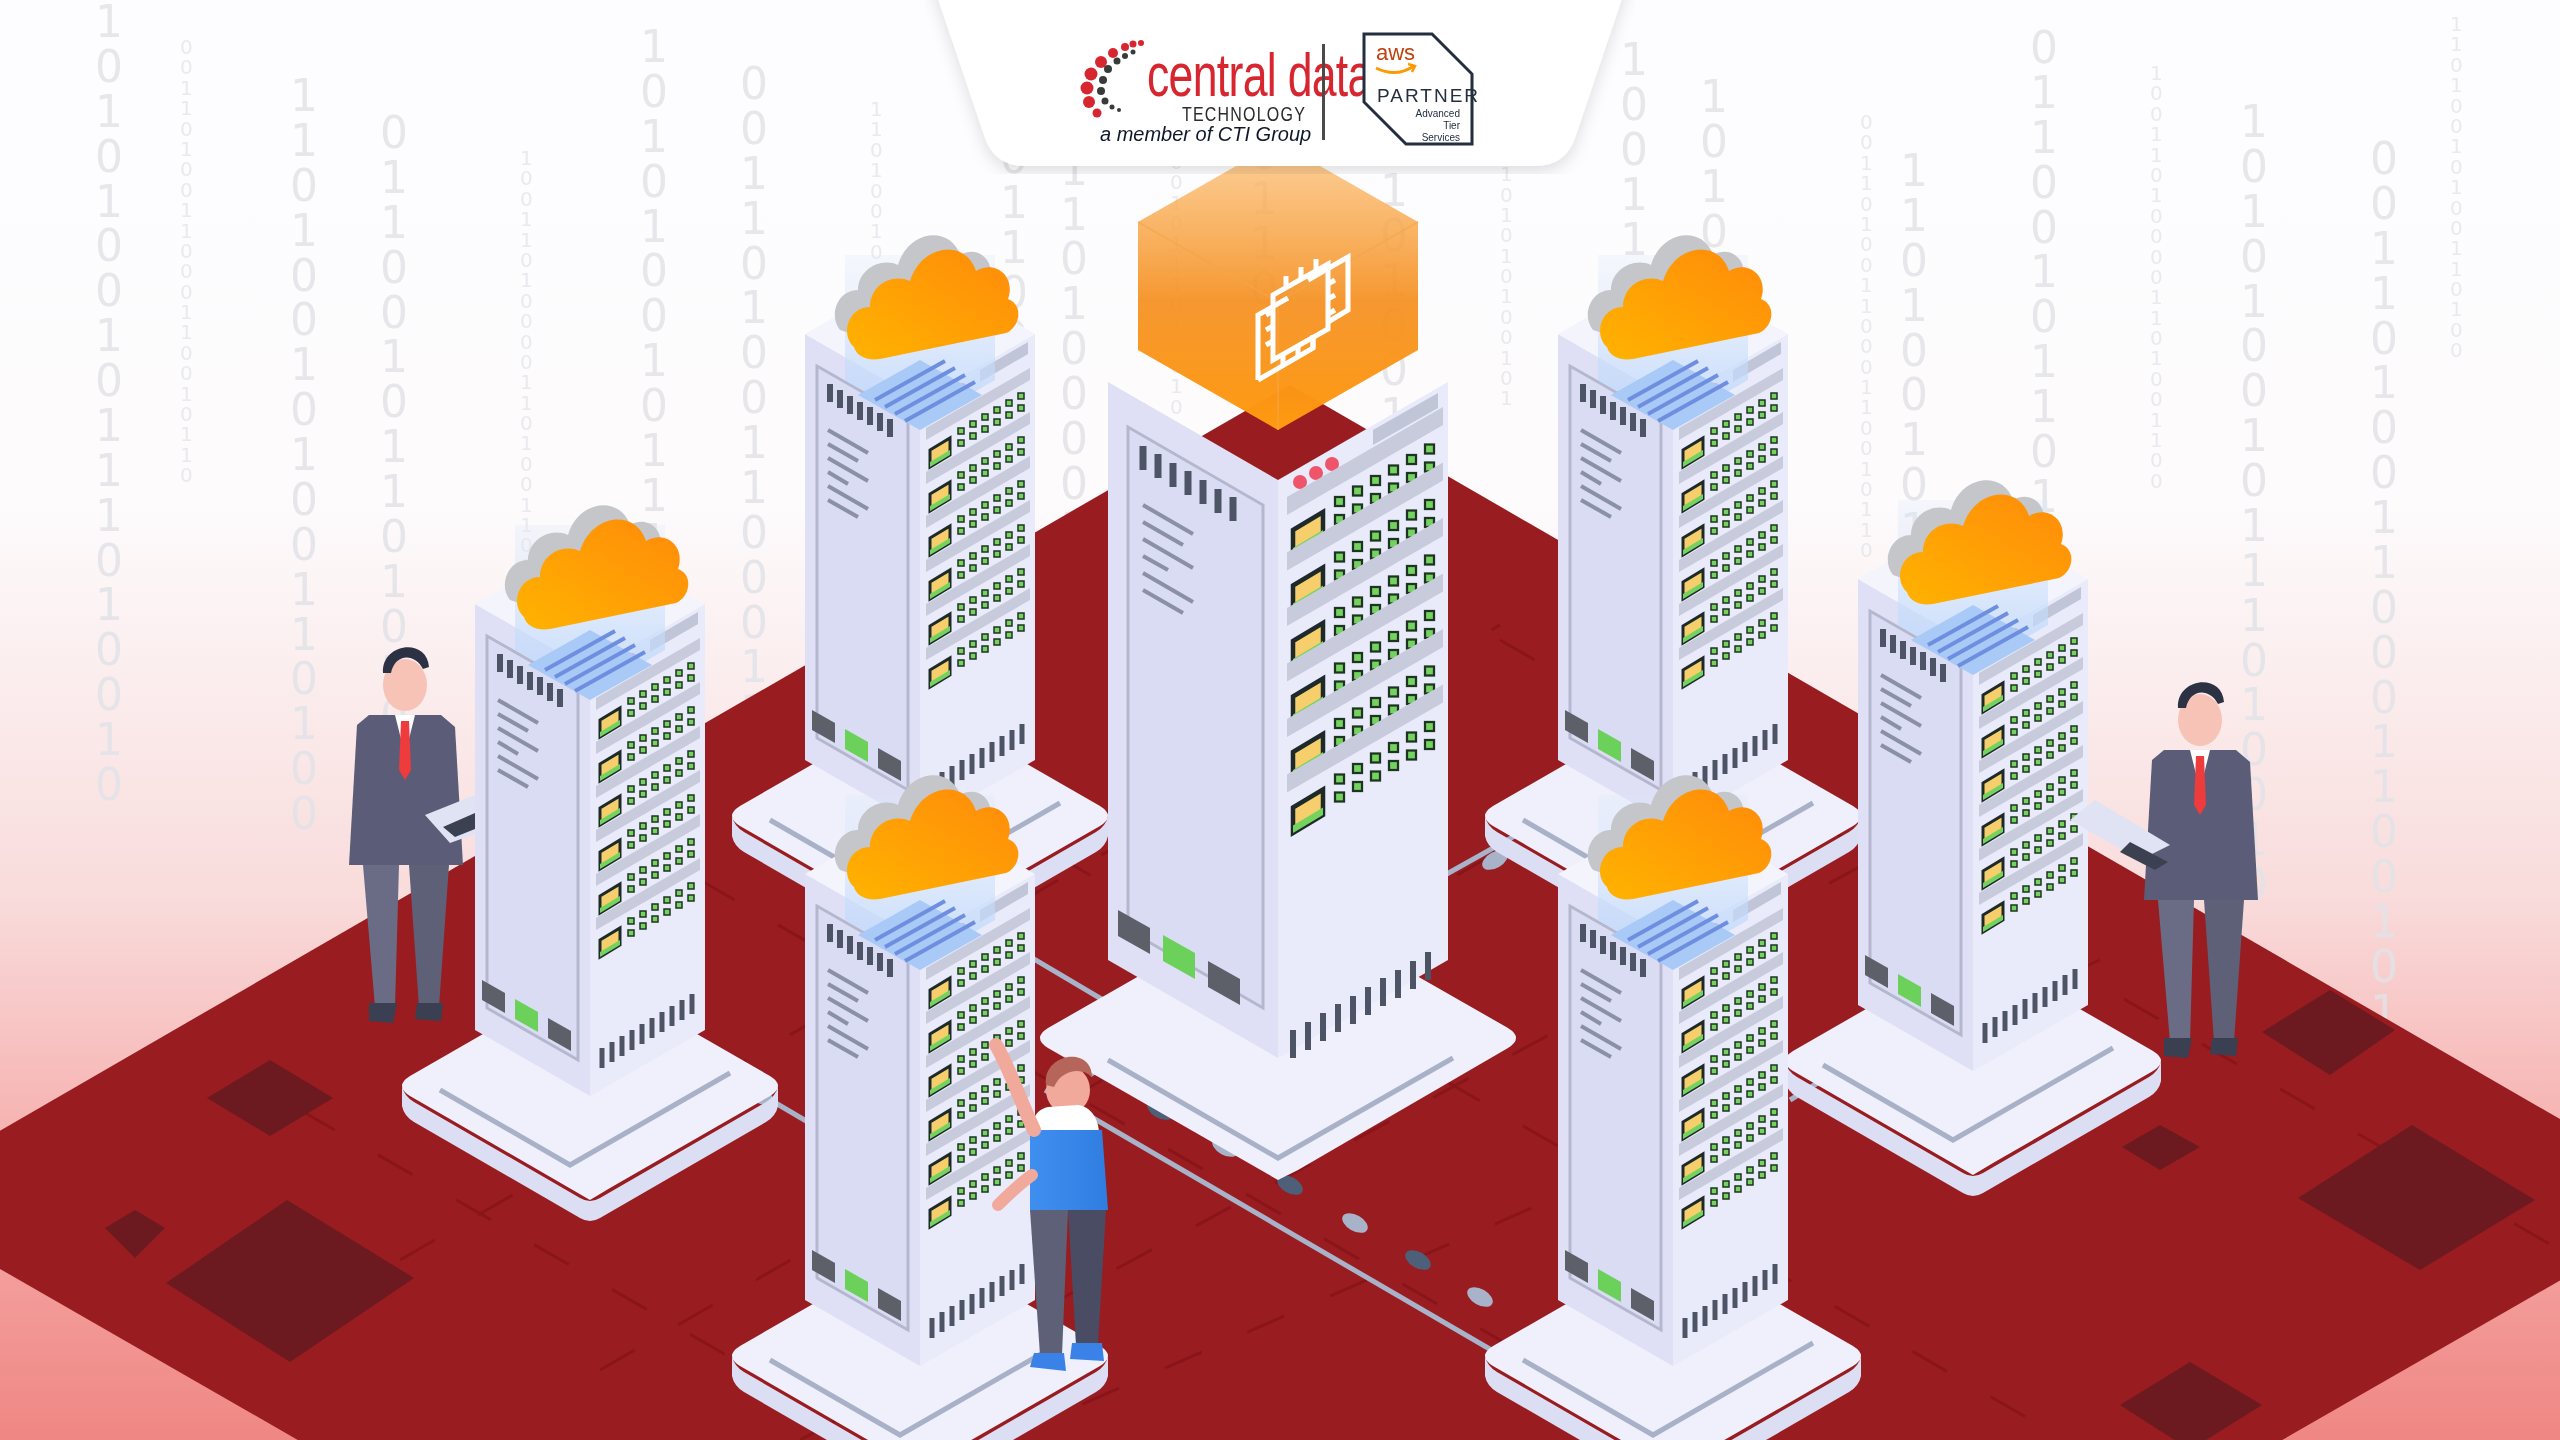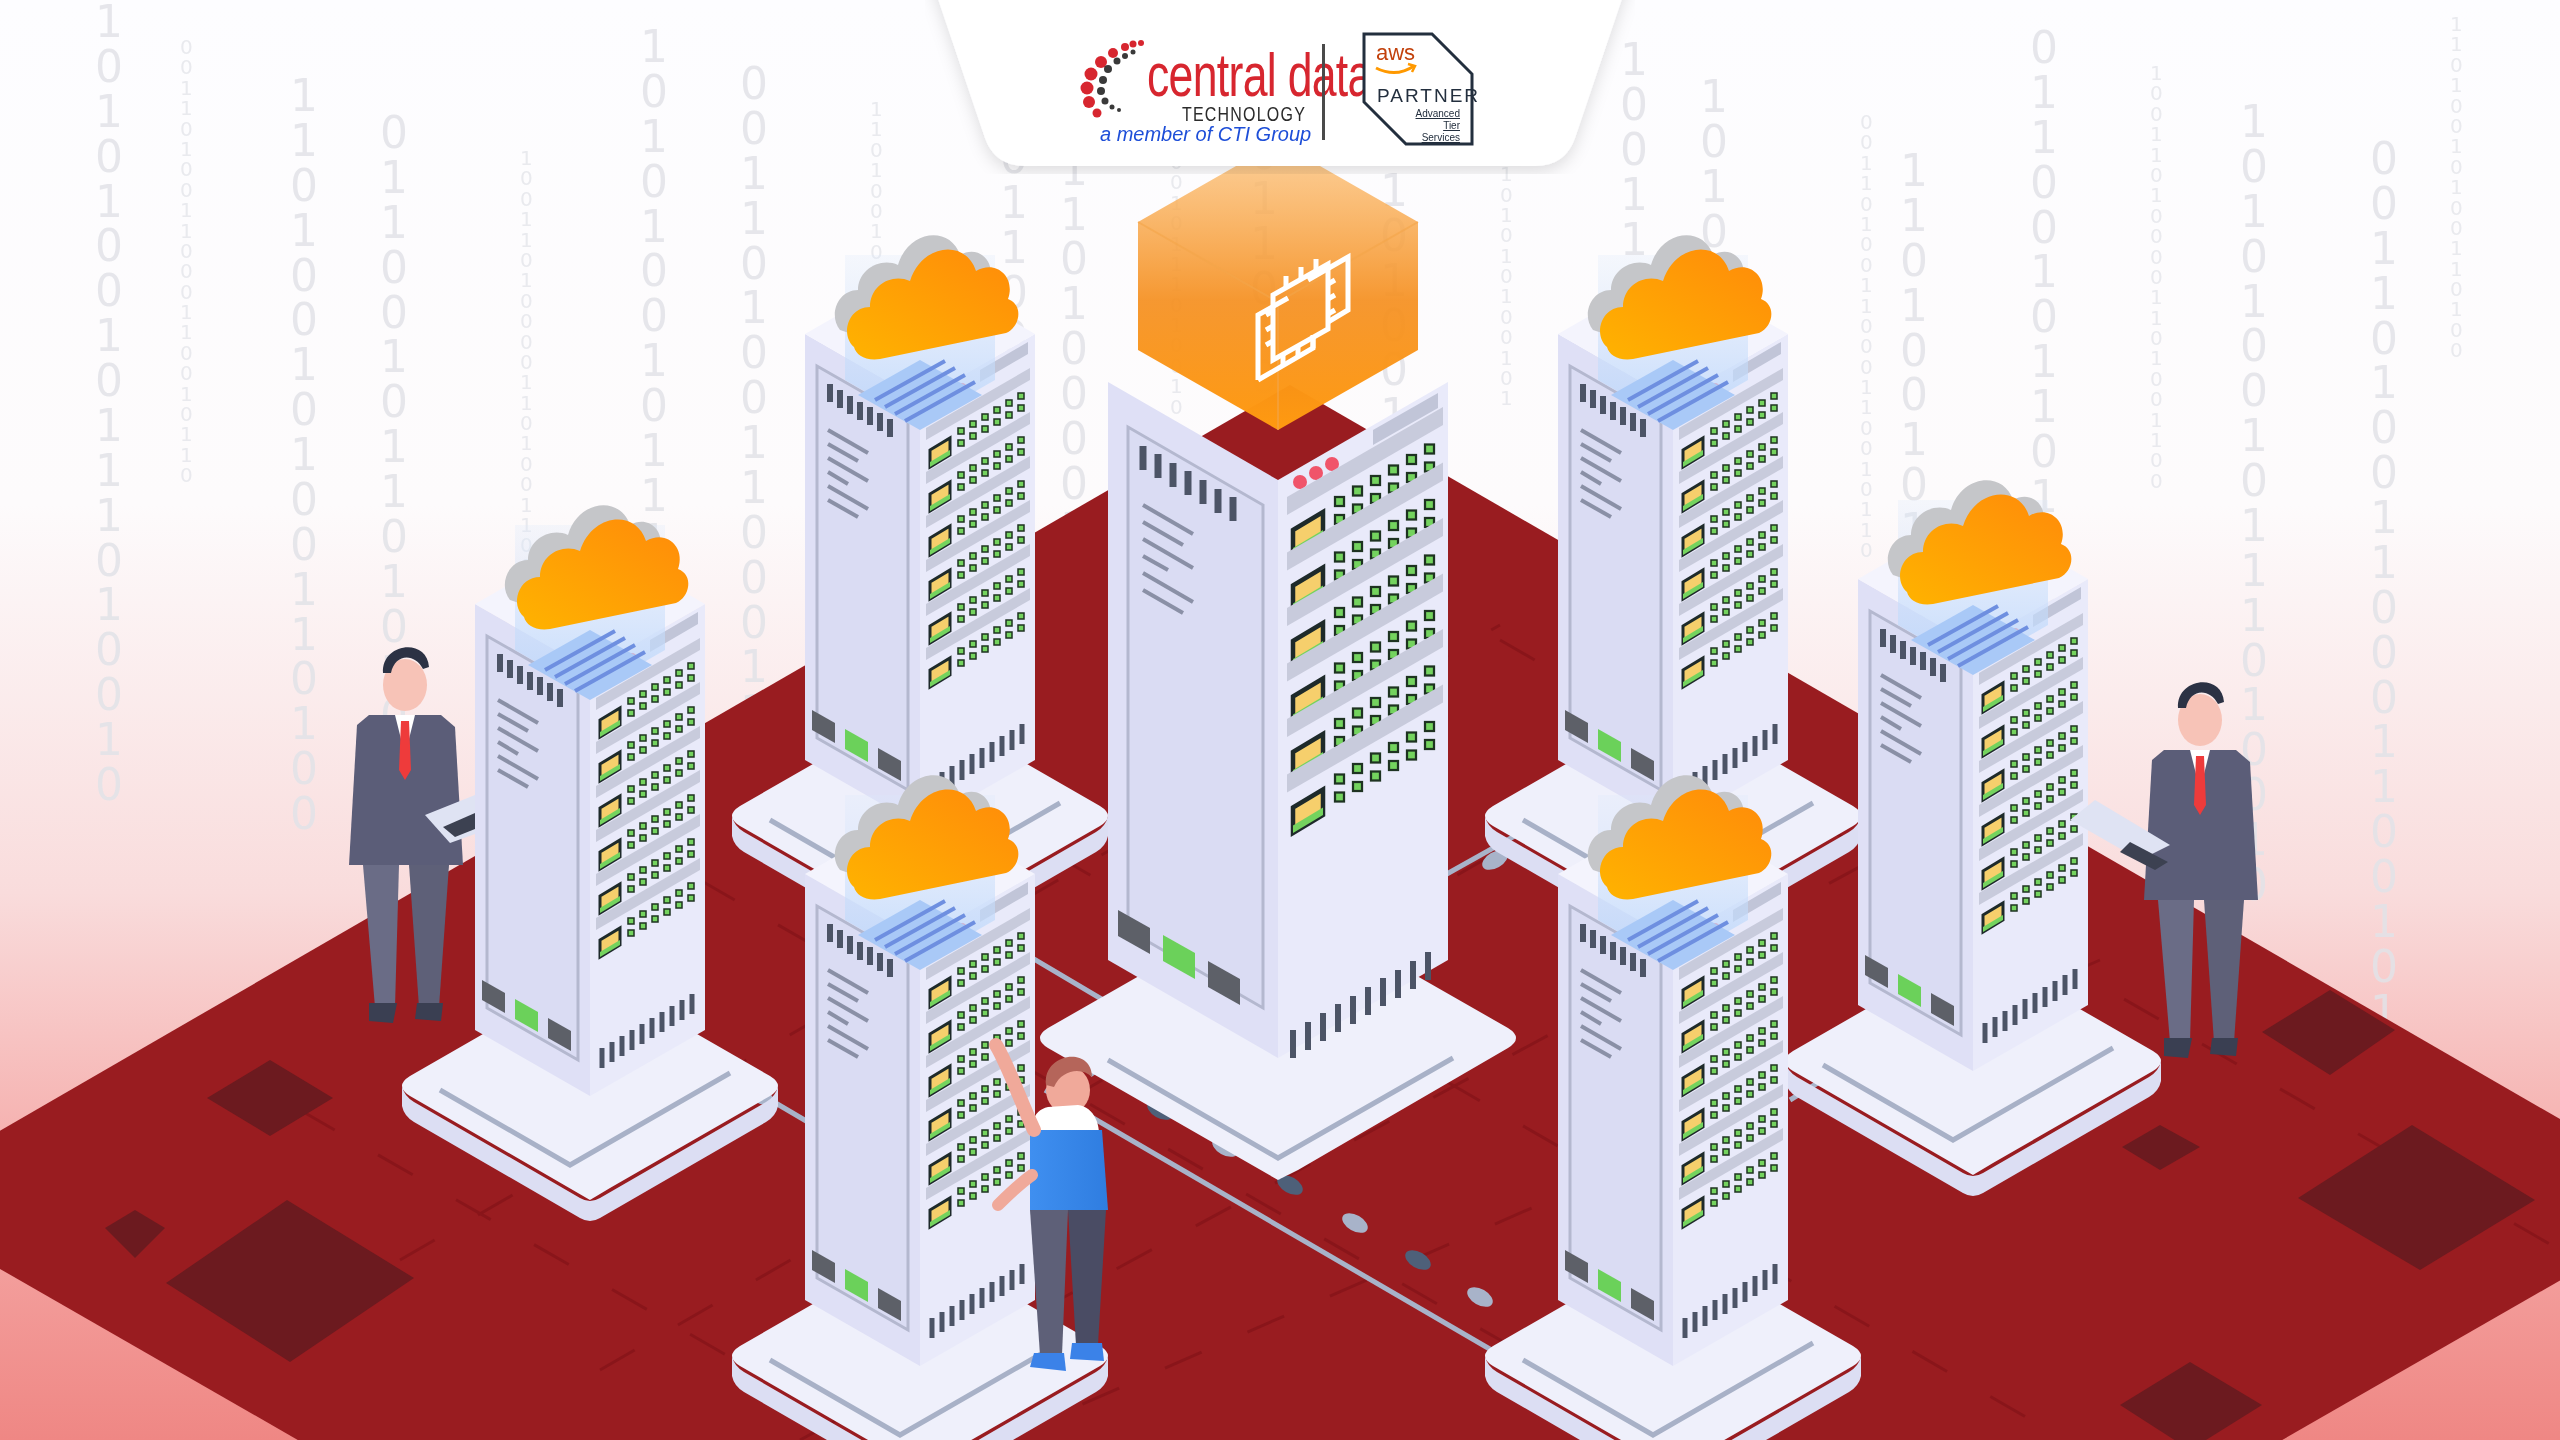--- a/index.html
+++ b/index.html
@@ -10,26 +10,26 @@
                 line-height:1.02; text-align:center; white-space:pre; opacity:0.85; }
   .binary-col.small { color:#e6e7ec; }
   #header-card { position:absolute; left:925px; top:-40px; width:710px; height:214px; }
   #header-card svg { position:absolute; left:0; top:0; }
   .cdt-word { position:absolute; left:1147px; top:44px; font-family:"Liberation Sans", sans-serif;
               font-size:62px; color:#d7262f; letter-spacing:-1px; transform:scaleX(0.72);
               transform-origin:left top; font-weight:400; line-height:1; }
   .cdt-tech { position:absolute; left:1182px; top:104px; font-size:20px; letter-spacing:1.5px;
               color:#2b2b2b; transform:scaleX(0.8); transform-origin:left top; line-height:1; }
   .cdt-member { position:absolute; left:1100px; top:124px; font-size:20px; font-style:italic;
-                color:#1d4ed8; line-height:1; }
+                color:#0f172a; line-height:1; }
   .aws-text { position:absolute; left:1376px; top:42px; font-size:22px; color:#c2410c; line-height:1; }
   .aws-partner { position:absolute; left:1377px; top:86px; font-size:19px; font-weight:normal;
                  color:#232f3e; letter-spacing:2px; line-height:1; }
   .aws-tier { position:absolute; left:1404px; top:108px; font-size:10px; color:#232f3e;
-              text-align:right; width:56px; line-height:1.2;text-decoration:underline; }
+              text-align:right; width:56px; line-height:1.2; }
 </style>
 </head>
 <body>
 
 <div id="background" style="position:absolute;inset:0;background:linear-gradient(180deg,#fdfdff 0%,#fdfbfc 35%,#f9dcdc 62%,#f5aaa8 82%,#ef8784 100%);"></div>
 
 <div id="binary-layer">
     <div class="binary-col" style="left: 95px; top: 0px; font-size: 44px;">1
 0
 1

